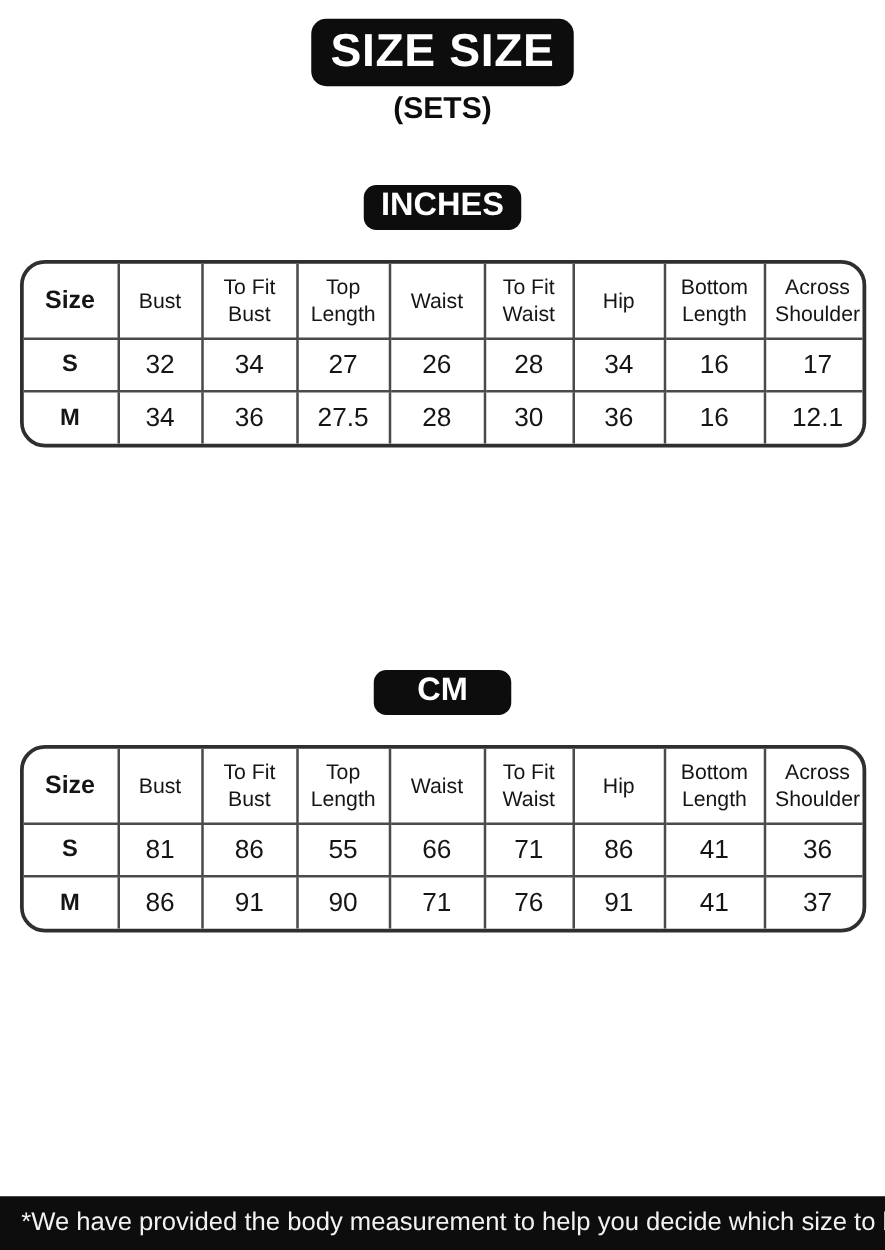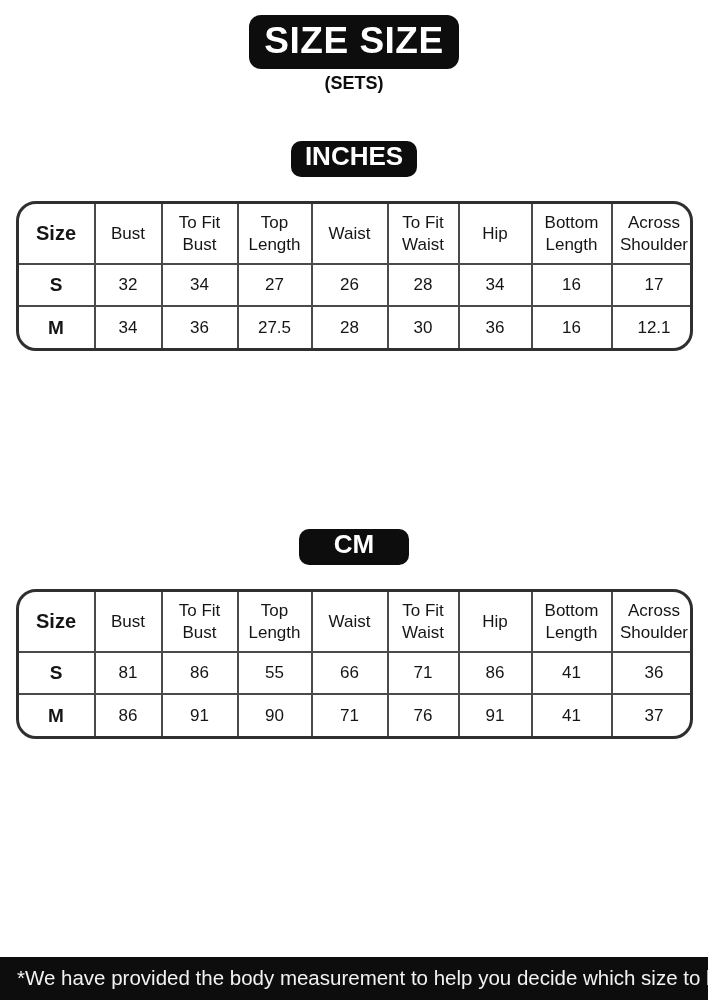--- a/index.html
+++ b/index.html
@@ -17,21 +17,21 @@
     background: #0d0d0d;
     color: #ffffff;
     font-size: 37px;
     font-weight: bold;
     letter-spacing: 0.5px;
     padding: 5px 15px 7px 15px;
     border-radius: 12px;
   }
   .subtitle {
     text-align: center;
-    font-size: 18px;
+    font-size: 24px;
     font-weight: bold;
     margin-top: 4px;
     color: #0d0d0d;
   }
   .unit-wrap { text-align: center; }
   .unit-wrap.inches { margin-top: 47px; }
   .unit-wrap.cm { margin-top: 178px; }
   .unit-badge {
     display: inline-block;
     background: #0d0d0d;
@@ -68,21 +68,21 @@
   }
   table.size-table th {
     height: 60px;
     font-weight: normal;
     line-height: 1.25;
   }
   table.size-table th.size-col {
     font-weight: bold;
     font-size: 20px;
   }
-  table.size-table td { height: 42px; font-size: 17px; }
+  table.size-table td { height: 42px; font-size: 21px; }
   table.size-table td.size-col {
     font-weight: bold;
     font-size: 19px;
   }
   .footer-bar {
     position: absolute;
     left: 0; right: 0; bottom: 0;
     height: 43px;
     background: #0d0d0d;
   }

